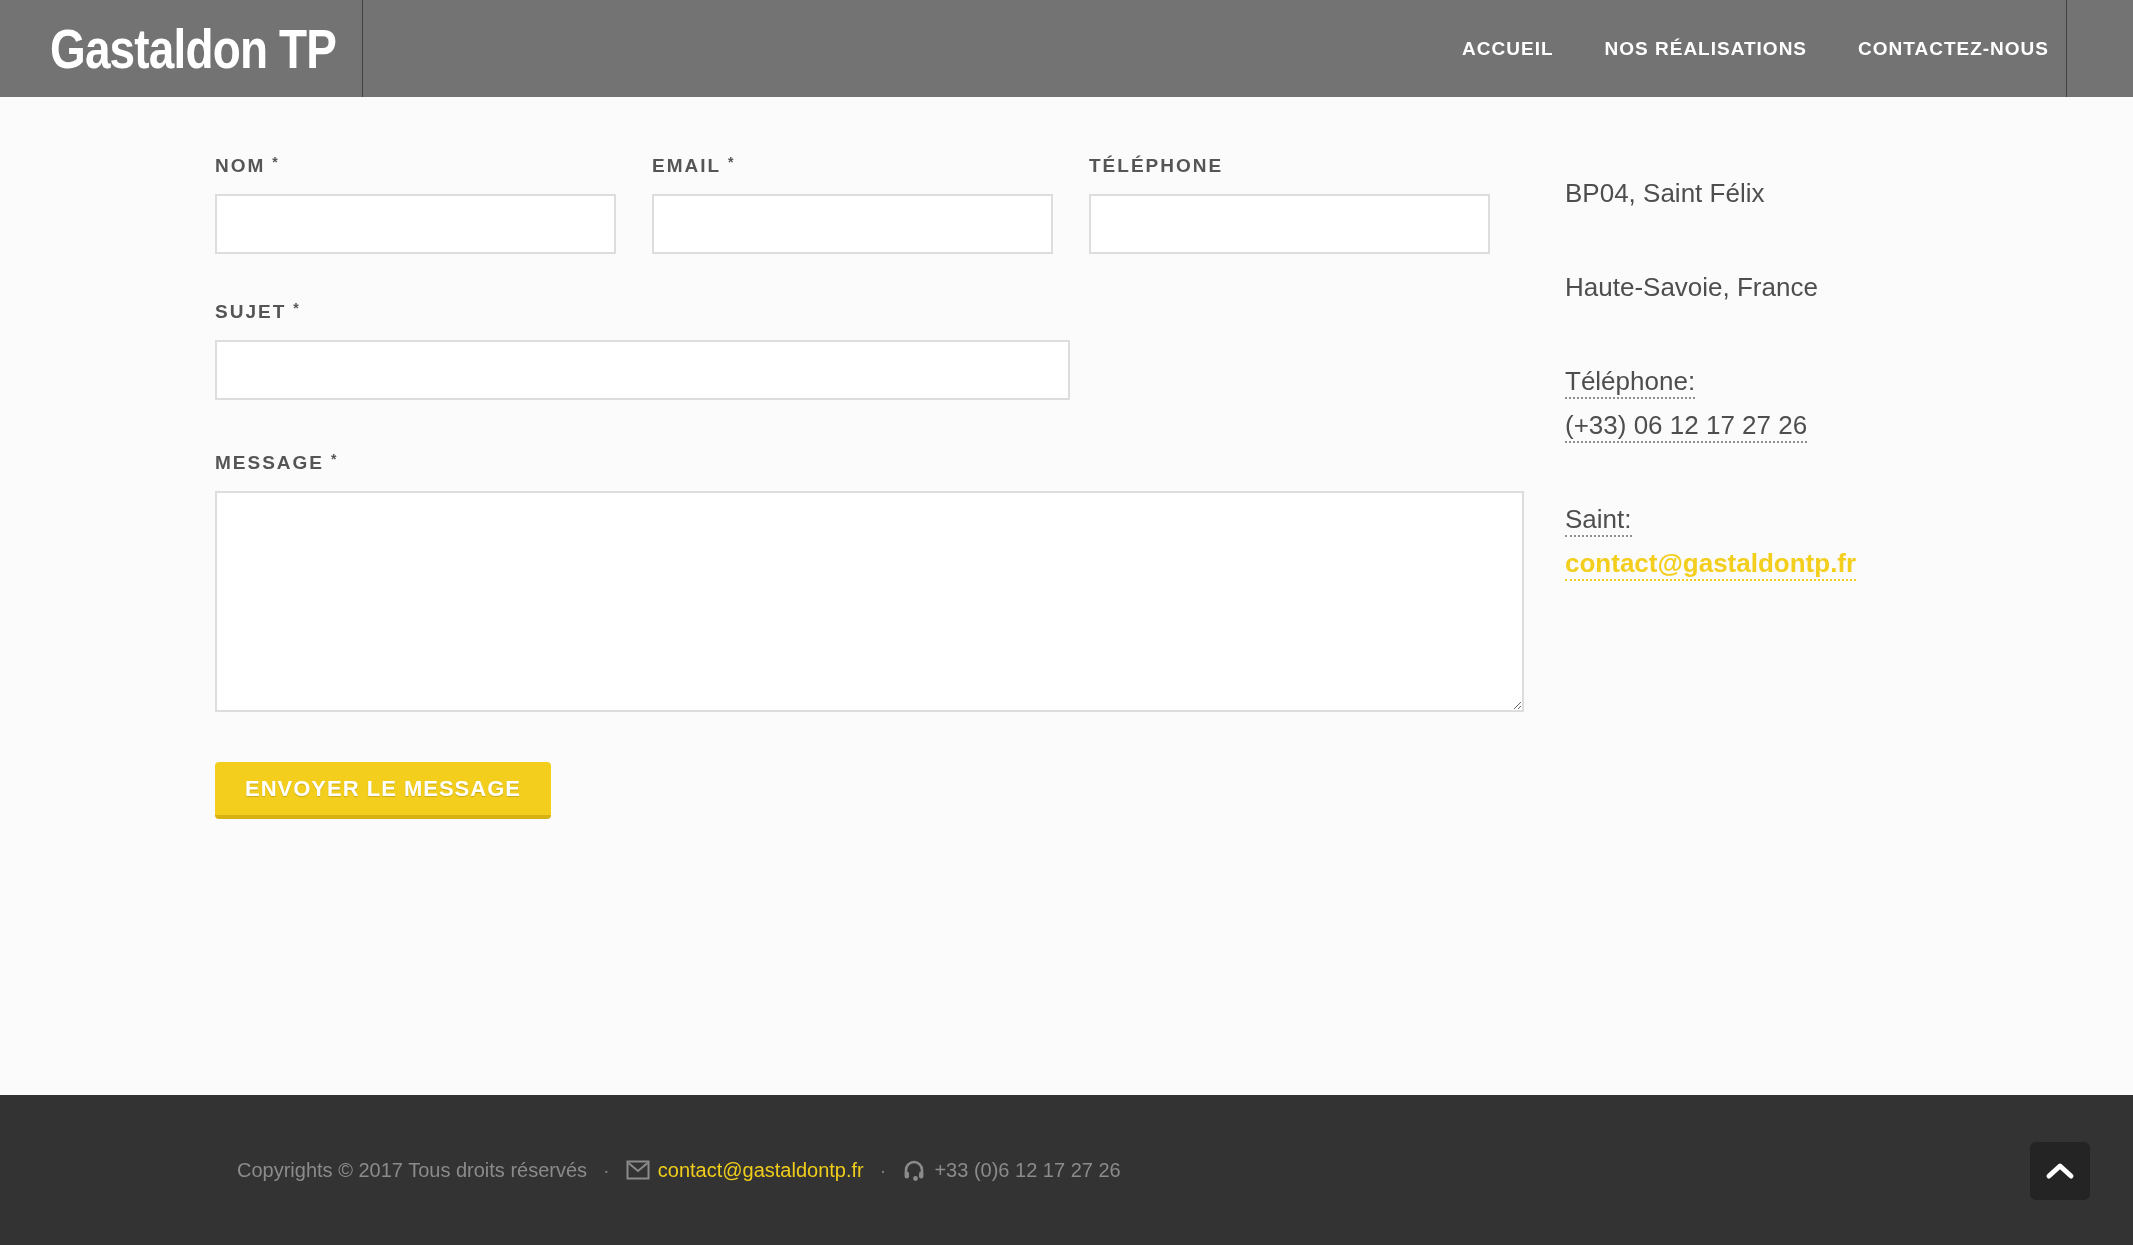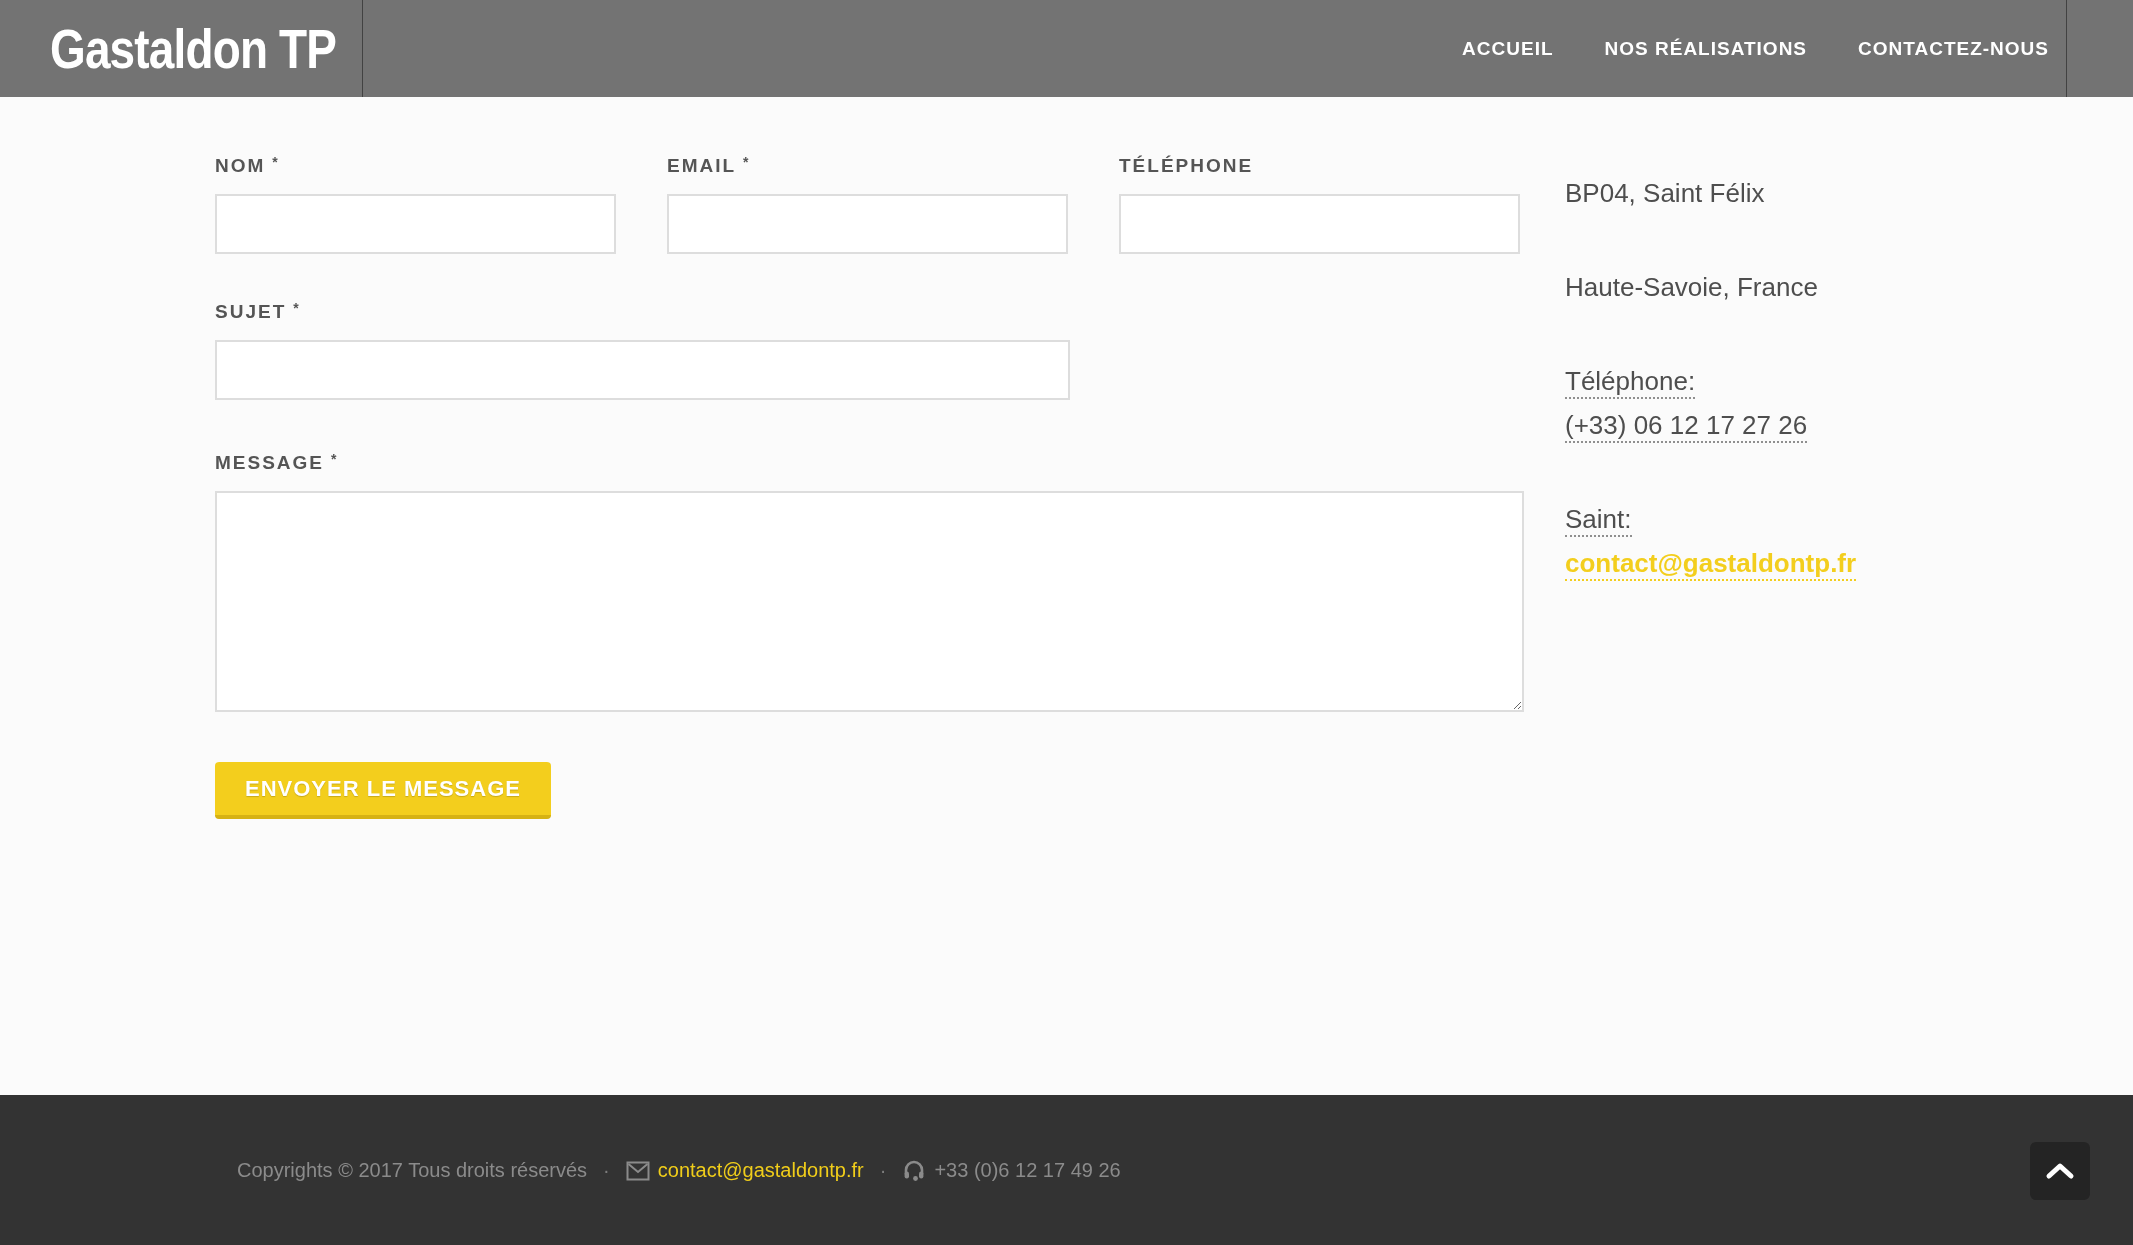--- a/index.html
+++ b/index.html
@@ -25,21 +25,21 @@
   .main-nav { margin-left:auto; display:flex; gap:51px; padding-right:84px; }
   .nav-item {
     color:#ffffff; font-size:19px; font-weight:700; letter-spacing:1px;
     text-decoration:none; cursor:pointer; white-space:nowrap;
   }
   .header-divider { position:absolute; right:66px; top:0; width:1px; height:100%; background:#424242; }
 
   
   .content { display:flex; padding:58px 0 0 215px; height:998px; }
   .contact-form { width:1309px; flex-shrink:0; }
-  .row1 { display:flex; gap:51px; }
+  .row1 { display:flex; gap:36px; }
   .row2 { margin-top:47px; }
   .row3 { margin-top:52px; }
   .field label { display:block; margin-bottom:17px; }
   .label-text { font-size:19px; font-weight:700; color:#555555; letter-spacing:2px; }
   .req { font-size:14px; font-weight:700; color:#555555; position:relative; top:-5px; margin-left:7px; letter-spacing:0; }
   .text-input {
     width:401px; height:60px; border:2px solid #dddddd; background:#ffffff;
     font-size:24px; color:#333; padding:0 14px; outline:none;
   }
   .text-input.wide { width:855px; }
@@ -64,21 +64,21 @@
   }
   .yellow-link {
     color:#f3ce1d; font-weight:600; text-decoration:none; cursor:pointer;
     border-bottom:2px dotted #f3ce1d; padding-bottom:1px;
   }
   
   .site-footer {
     height:150px; background:#333333; position:relative;
     padding:63px 0 0 237px; width:100%;
   }
-  .footer-line { display:flex; align-items:flex-end; font-size:20px; color:#8b8b8b; }
+  .footer-line { display:flex; align-items:center; font-size:20px; color:#8b8b8b; }
   .sep { margin:0 16px; color:#7d7d7d; }
   .footer-email { display:inline-flex; align-items:center; gap:8px; color:#f0cd1a; text-decoration:none; cursor:pointer; }
   .footer-phone { display:inline-flex; align-items:center; gap:8px; color:#8b8b8b; }
   .icon { flex-shrink:0; display:inline-block; }
   .scroll-top {
     position:absolute; right:43px; top:47px; width:60px; height:58px;
     background:#242424; border-radius:6px; display:flex; align-items:center;
     justify-content:center; cursor:pointer;
   }
 </style>
@@ -150,21 +150,21 @@
       <span>contact@gastaldontp.fr</span>
     </a>
     <span class="sep">·</span>
     <span class="footer-phone">
       <svg class="icon" width="24" height="24" viewBox="0 0 24 24">
         <path d="M4 16 v-4 a8 8 0 0 1 16 0 v4" fill="none" stroke="#8b8b8b" stroke-width="2.6" stroke-linecap="round"></path>
         <rect x="2.6" y="13.5" width="4.4" height="7" rx="2.2" fill="#8b8b8b"></rect>
         <rect x="17" y="13.5" width="4.4" height="7" rx="2.2" fill="#8b8b8b"></rect>
         <circle cx="13.5" cy="20.5" r="2.4" fill="#8b8b8b"></circle>
       </svg>
-      <span>+33 (0)6 12 17 49 26</span>
+      <span>+33 (0)6 12 17 27 26</span>
     </span>
   </div>
   <a class="scroll-top">
     <svg width="30" height="18" viewBox="0 0 30 18">
       <polyline points="4,14 15,4 26,14" fill="none" stroke="#ffffff" stroke-width="5" stroke-linecap="round" stroke-linejoin="round"></polyline>
     </svg>
   </a>
 </footer>
 
 </body></html>

